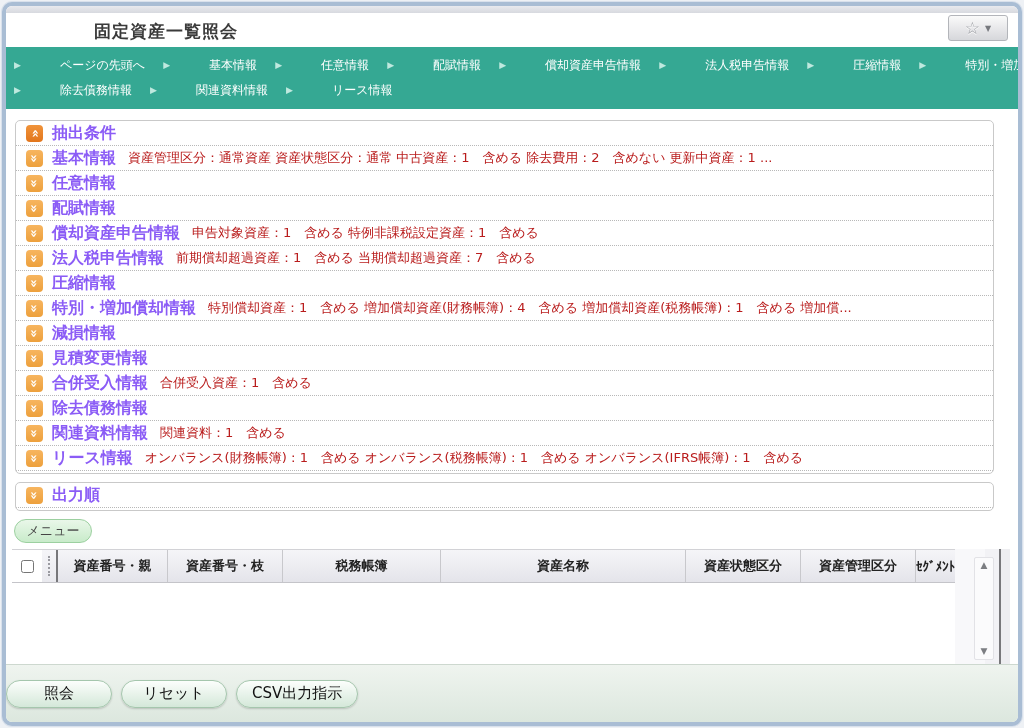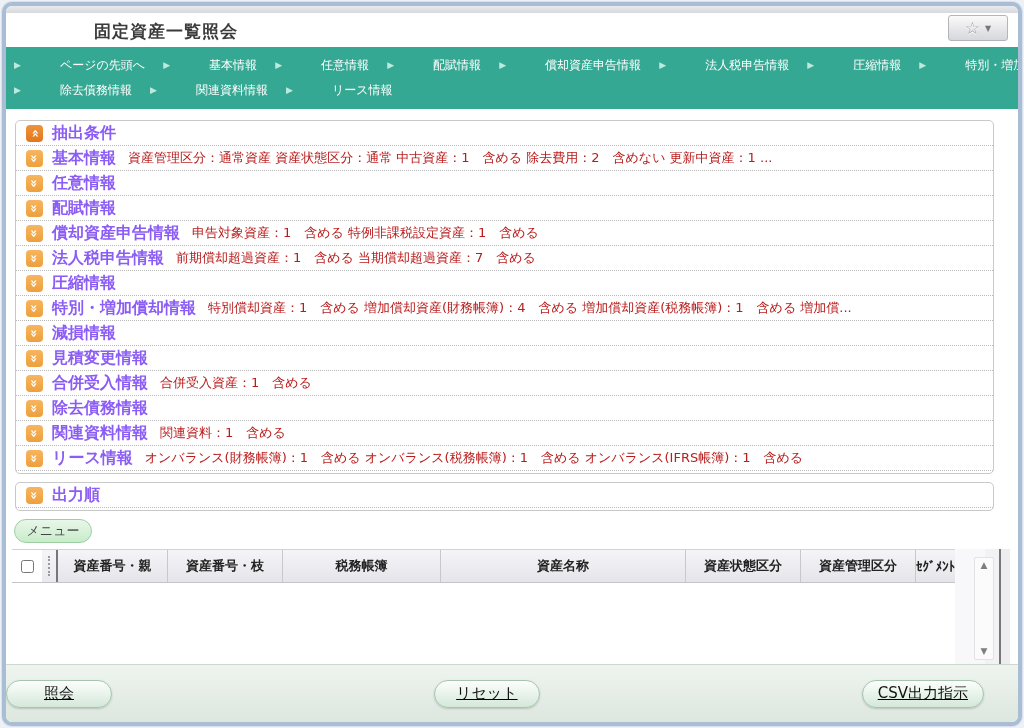--- a/index.html
+++ b/index.html
@@ -61,22 +61,22 @@
   .grid-body { flex:1; display:flex; background:#ededf0; overflow:hidden; }
   .gb-left { width:30px; background:#f8f8fa; flex:none; }
   .gb-grip { width:16px; background:#f2f2f5; border-right:2px solid #77777a; flex:none; }
   .gb-main { flex:1; position:relative; }
   .vscroll { position:absolute; right:16px; top:8px; bottom:4px; width:20px;
     background:#fbfbfc; border:1px solid #e2e2e6; border-radius:2px;
     display:flex; flex-direction:column; justify-content:space-between; align-items:center; padding:3px 0; }
   .vs-arrow { font-size:9px; color:#7c7e82; cursor:pointer; line-height:1; }
   
   .footer { height:58px; flex:none; background:linear-gradient(#eff4ef,#dce7de);
-    border-top:1px solid #cdd8cf; display:flex; align-items:center; justify-content:space-between;
-    gap:9px; padding-right:34px;text-decoration:underline; }
+    border-top:1px solid #cdd8cf; display:flex; align-items:center; justify-content:flex-start;
+    gap:9px; padding-right:34px; }
   .footer-btn { min-width:106px; height:28px; border-radius:14px; padding:0 15px;
     background:linear-gradient(#fcfefc,#d4e8d9); border:1px solid #a5c6ad;
     box-shadow:0 1px 2px rgba(0,0,0,0.18); font-size:15px; color:#111; cursor:pointer;
     font-family:"DejaVu Sans","Liberation Sans",sans-serif; }
 </style>
 </head>
 <body>
 
 <div class="window">
   <div class="frame-top"></div>

